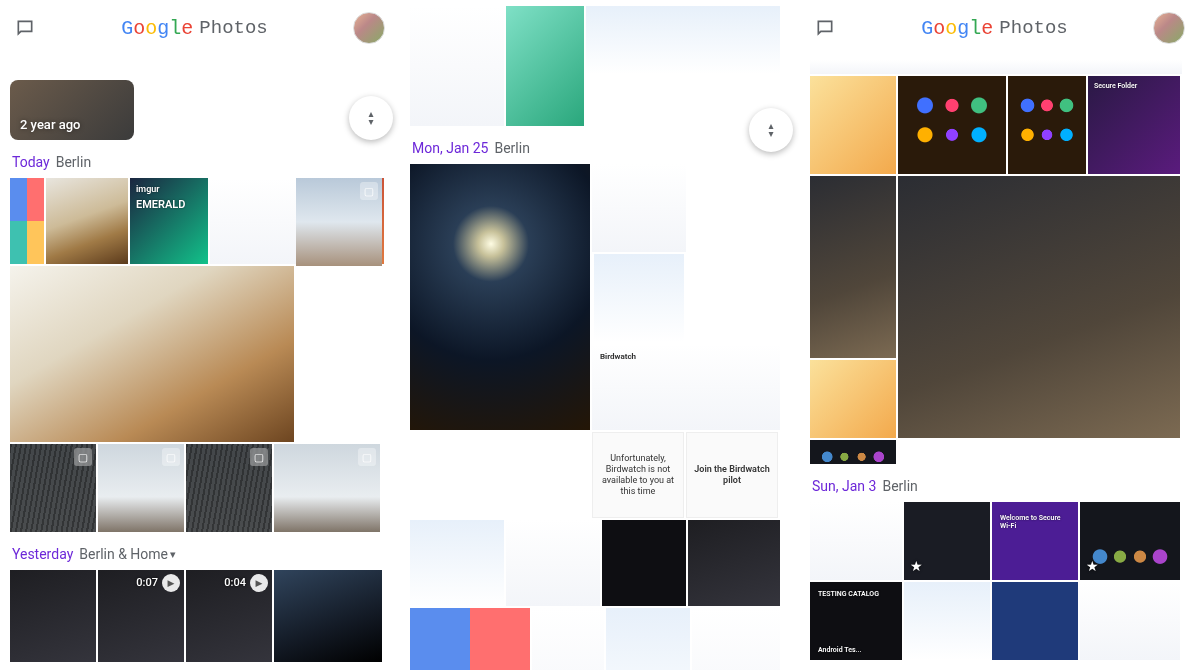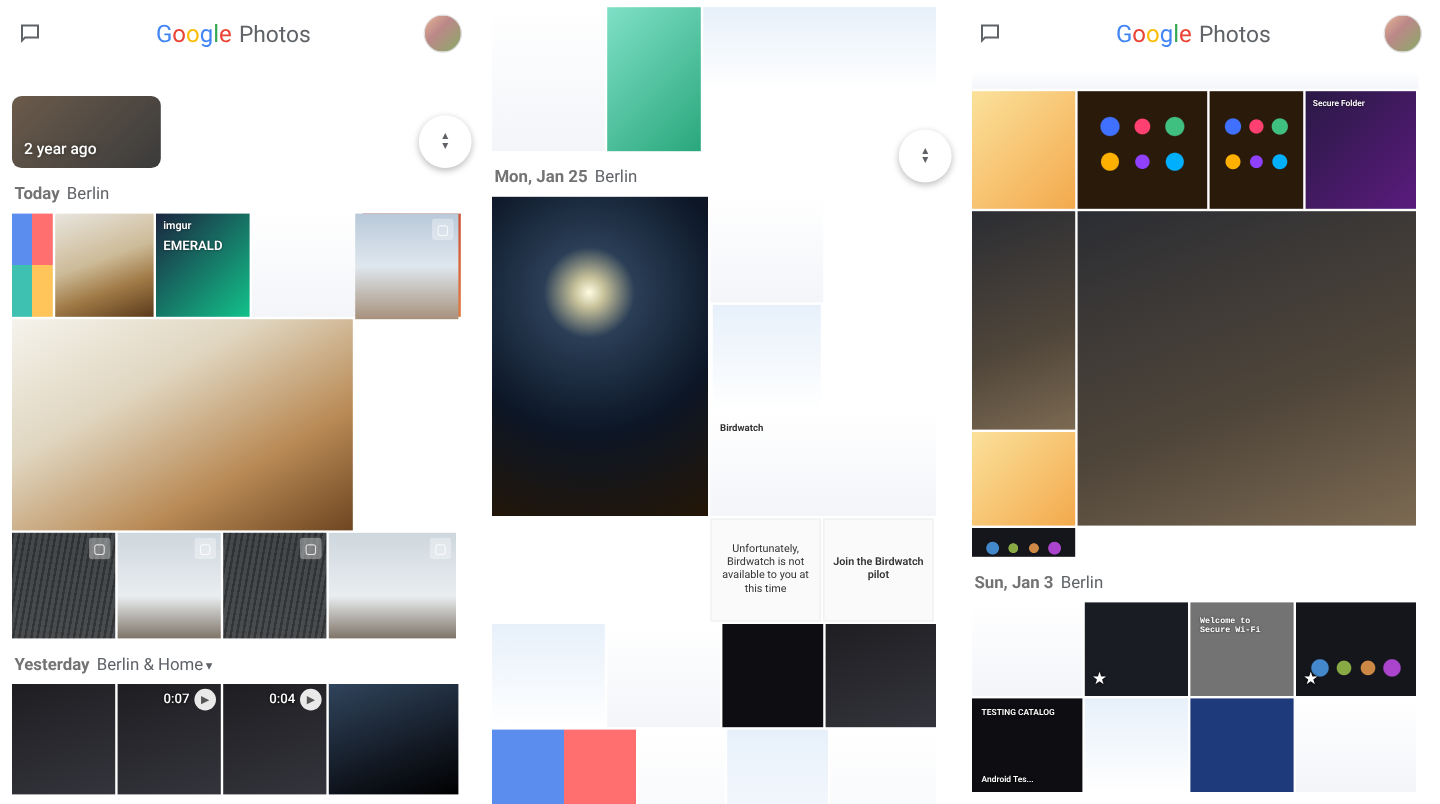--- a/index.html
+++ b/index.html
@@ -18,20 +18,21 @@
     border-right: 1px solid #fff;
     overflow: hidden;
     background: #fff;
   }
   .header {
     height: 56px;
     display: flex;
     align-items: center;
     padding: 0 14px;
     background: #fff;
+    font-family: Liberation Mono, monospace;
   }
   .header .talk-icon {
     width: 22px; height: 22px;
     color: #5f6368;
     display:flex; align-items:center; justify-content:center;
   }
   .header .logo {
     flex: 1;
     display: flex;
     align-items: center;
@@ -52,21 +53,21 @@
     width: 32px; height: 32px; border-radius: 50%;
     background: linear-gradient(135deg,#e8b394 0%, #b88 40%, #8a6 100%);
     border: 1px solid #ddd;
   }
   
   .date-row {
     display:flex; align-items:center;
     padding: 14px 12px 8px 12px;
     font-size: 14px;
   }
-  .date-row .date-main { font-weight:700; color:#737373; }
+  .date-row .date-main { font-weight:400; color:#6d28d9; }
   .date-row .date-loc { color:#5f6368; margin-left:6px; }
   .date-row .chev { color:#5f6368; margin-left:2px; font-size:11px; }
   
   .strip {
     display:flex; gap:8px; padding: 0 10px;
     margin-top: 24px;
   }
   .card {
     position:relative;
     border-radius: 8px;
@@ -152,21 +153,21 @@
   .bg-room-dark{ background: linear-gradient(160deg,#2b2d33 0%, #50463a 60%, #7c6a52 100%); }
   .bg-blue   { background:#1f3a7a; }
   .bg-green  { background: linear-gradient(135deg,#7fe0c6,#2aa77c); }
   .bg-purple { background: linear-gradient(135deg,#2a1945,#5a1b7d); }
   .bg-imgur  { background: linear-gradient(135deg,#1b2540,#12c28a); text-align: center; }
   .bg-pink   { background:#ff2d87; }
   .bg-red    { background: linear-gradient(135deg,#b83030,#e07a40); }
   .bg-nearblack{background:#0e0e12}
   .bg-white  { background:#fafafa; border:1px solid #eee; }
   .bg-wifi   { background:#1a1c24; }
-  .bg-secure { background:#737373;font-family:Liberation Mono, monospace; }
+  .bg-secure { background:#4c1d95; }
   .bg-icons  { background:
       radial-gradient(circle at 20% 70%, #48c 0 7%, transparent 8%),
       radial-gradient(circle at 40% 70%, #8a4 0 7%, transparent 8%),
       radial-gradient(circle at 60% 70%, #c84 0 7%, transparent 8%),
       radial-gradient(circle at 80% 70%, #a4c 0 7%, transparent 8%),
       #14161c; }
   .bg-laptop { background: linear-gradient(160deg,#30445c 0%, #131a25 60%, #000 100%); }
 
   
   .lbl{position:absolute;font-size:9px;font-weight:600;color:#fff;text-shadow:0 0 2px rgba(0,0,0,.6); padding:2px}

